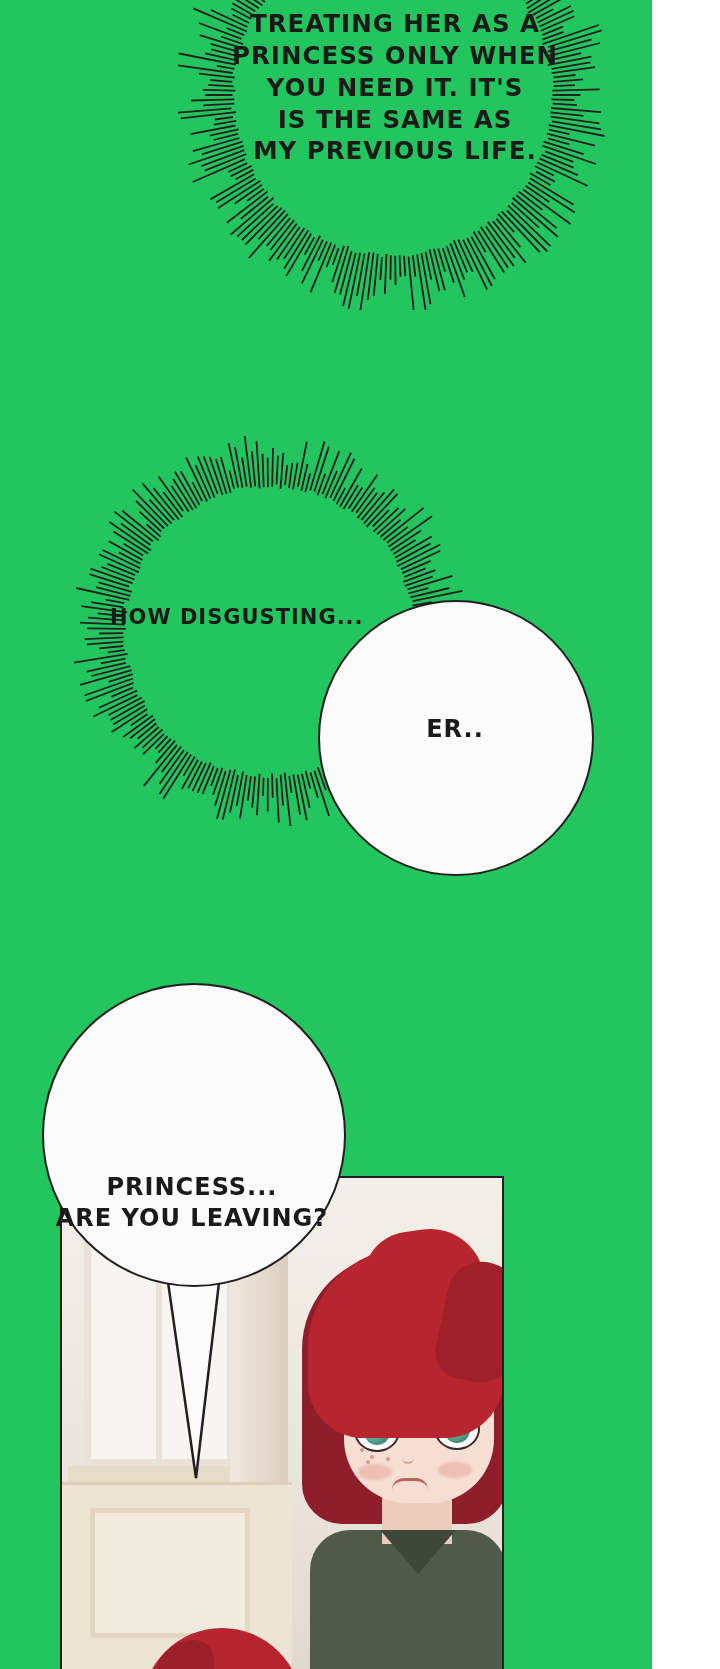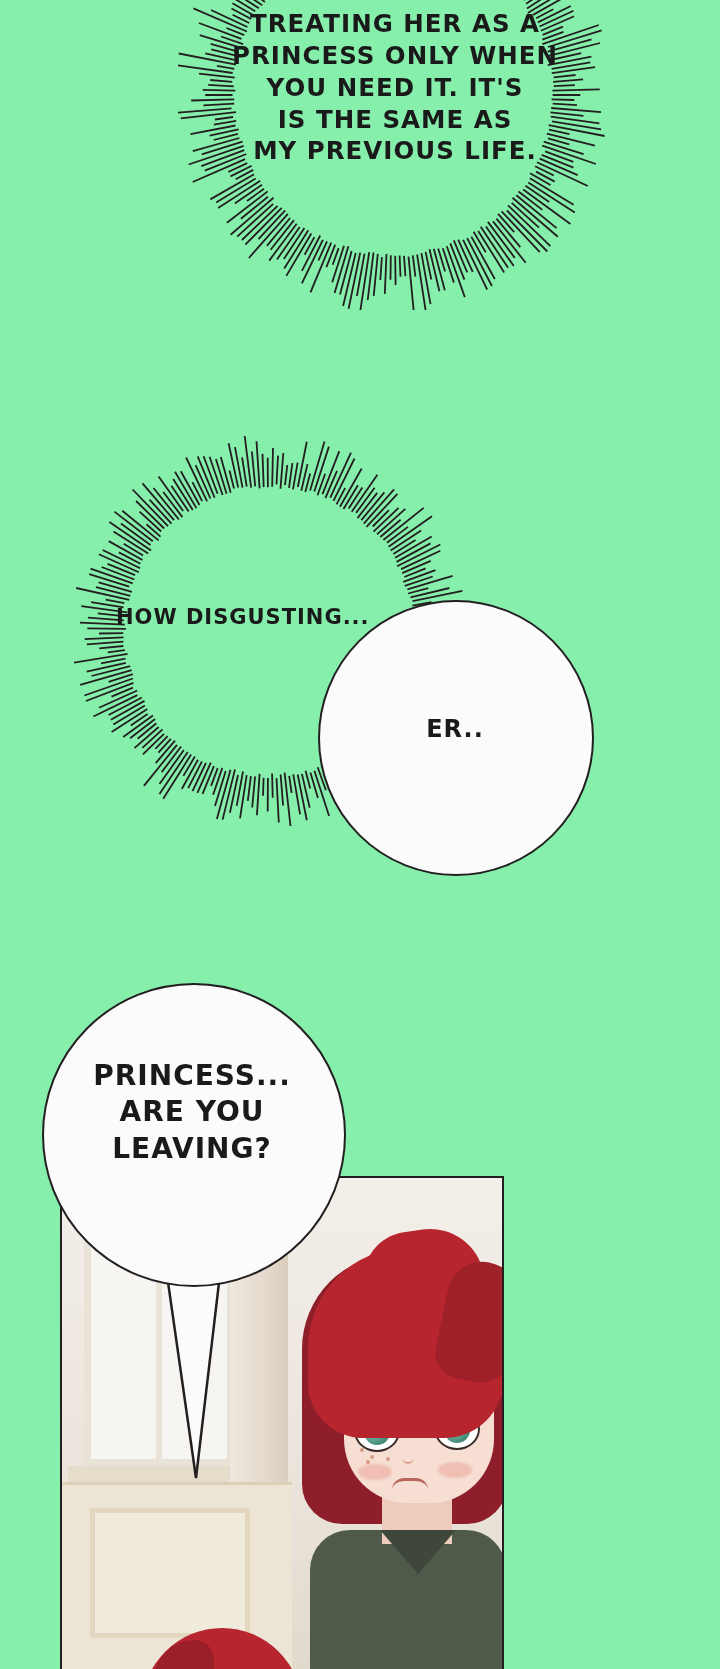--- a/index.html
+++ b/index.html
@@ -5,23 +5,23 @@
   html, body {
     margin: 0;
     padding: 0;
     background: #ffffff;
   }
   body {
     font-family: "DejaVu Sans", sans-serif;
   }
   #page {
     position: relative;
-    width: 720px;
+    width: 652px;
     height: 1669px;
-    background: #86efac;
+    background: #22c55e;
     overflow: hidden;
   }
 
   
   .bubble-text {
     position: absolute;
     text-align: center;
     color: #1a1a1a;
     font-family: "DejaVu Sans", sans-serif;
     font-weight: 700;
@@ -51,21 +51,21 @@
   
   #burst2 {
     position: absolute;
     left: 74px;
     top: 436px;
     width: 390px;
     height: 390px;
     z-index: 2;
   }
   #burst2-text {
-    left: 116px;
+    left: 110px;
     top: 604px;
     width: 300px;
     font-size: 21px;
     text-align: left;
   }
 
   
   #round1 {
     position: absolute;
     left: 318px;
@@ -365,23 +365,23 @@
   #balloon3-tail {
     position: absolute;
     left: 150px;
     top: 1222px;
     width: 90px;
     height: 260px;
     z-index: 5;
   }
   #balloon3-text {
     left: 44px;
-    top: 1058px;
+    top: 1172px;
     width: 296px;
-    font-size: 28px;
+    font-size: 24px;
   }
 </style>
 </head>
 <body>
 
 <div id="page">
 
   <svg id="burst1" viewBox="0 0 430 430" xmlns="http://www.w3.org/2000/svg">
     <g id="burst1-rays" stroke="#231f20" stroke-width="2.1" fill="none">
         <path d="M374.6 215.0 L402.3 215.0 M373.6 219.3 L396.3 220.0 M374.7 223.7 L398.9 225.1 M373.2 228.0 L423.0 232.1 M372.4 232.3 L405.5 235.9 M372.8 236.7 L421.4 243.4 M374.0 241.3 L423.1 249.4 M370.7 245.1 L426.6 256.0 M370.9 249.6 L391.5 254.2 M368.8 253.6 L416.9 265.7 M370.0 258.4 L391.3 264.4 M365.7 261.7 L405.6 274.1 M364.2 265.7 L417.9 284.0 M367.1 271.4 L395.3 281.9 M363.7 274.8 L395.5 287.6 M361.7 278.7 L399.7 295.2 M359.0 282.3 L409.8 306.0 M357.1 286.2 L375.8 295.5 M358.0 291.6 L376.7 301.6 M352.1 293.3 L372.5 305.0 M351.9 298.2 L395.6 324.8 M350.3 302.4 L396.8 332.5 M347.5 305.8 L371.2 322.1 M345.2 309.6 L392.4 343.9 M340.5 311.5 L364.4 329.9 M338.3 315.3 L378.6 348.1 M334.5 317.8 L379.8 356.7 M333.7 322.9 L361.0 347.7 M330.0 325.3 L372.4 366.1 M328.9 330.5 L369.3 371.5 M323.6 331.3 L361.8 372.2 M320.1 333.9 L336.2 352.1 M318.4 338.6 L342.3 367.2 M315.0 341.4 L347.7 382.8 M309.9 341.9 L336.8 377.9 M307.9 346.6 L335.8 386.1 M302.7 346.7 L330.1 387.8 M300.2 350.9 L326.2 392.4 M295.6 351.8 L307.8 372.4 M293.3 356.6 L316.8 399.0 M289.2 358.2 L313.9 406.0 M285.1 359.8 L309.2 409.6 M280.2 359.7 L294.7 391.8 M275.8 360.4 L289.2 392.4 M272.3 363.3 L286.4 399.7 M268.8 366.3 L286.8 417.1 M264.8 368.2 L275.9 402.6 M260.2 368.4 L267.1 391.5 M255.8 368.7 L266.8 410.2 M251.5 369.2 L261.4 411.3 M247.6 371.9 L253.3 399.5 M243.4 373.2 L252.5 424.1 M239.1 374.5 L247.9 432.3 M234.8 375.4 L237.4 396.6 M230.5 376.7 L235.8 431.8 M226.0 375.9 L227.4 396.1 M221.6 375.5 L222.5 396.8 M217.2 375.8 L217.6 405.1 M212.8 375.2 L212.5 399.8 M208.5 374.0 L206.8 413.9 M203.9 377.1 L202.3 400.0 M199.8 373.8 L195.7 415.8 M195.5 372.5 L189.7 420.0 M191.2 372.2 L182.4 430.2 M186.5 373.6 L178.9 416.0 M182.2 372.6 L170.6 428.7 M177.7 372.9 L165.1 426.0 M173.6 371.1 L162.0 414.5 M170.4 366.2 L156.6 412.9 M166.0 365.9 L154.2 402.3 M160.6 368.1 L154.7 384.7 M157.2 364.6 L148.4 387.2 M153.2 362.7 L132.5 412.4 M149.0 361.3 L140.4 380.5 M144.9 359.8 L123.9 403.3 M142.2 355.5 L123.9 390.8 M136.4 357.1 L126.6 374.7 M133.3 353.5 L108.3 395.9 M130.3 350.2 L106.2 388.6 M126.4 348.1 L105.8 379.1 M121.7 347.1 L99.0 379.4 M118.7 343.8 L91.2 380.6 M116.0 340.1 L92.6 369.7 M112.1 338.0 L88.9 365.8 M109.9 333.9 L70.9 378.0 M107.2 330.4 L80.5 359.1 M103.7 327.8 L67.3 364.7 M99.6 325.8 L63.9 360.0 M95.2 323.9 L59.2 356.6 M95.5 317.8 L52.6 354.7 M90.0 316.7 L62.9 338.8 M89.7 311.4 L48.9 342.8 M86.0 308.7 L69.0 321.1 M84.0 304.8 L56.8 323.4 M82.2 300.8 L40.1 328.0 M77.7 298.5 L38.1 322.5 M76.1 294.3 L32.3 319.4 M75.2 289.9 L57.7 299.3 M73.7 285.8 L52.5 296.4 M69.2 283.1 L50.2 292.0 M67.1 279.2 L14.7 302.0 M68.3 274.0 L26.8 290.7 M66.3 270.2 L23.3 286.1 M65.7 265.8 L10.7 284.5 M64.5 261.6 L23.8 274.3 M61.4 258.0 L14.8 271.1 M60.0 253.9 L35.7 260.0 M60.6 249.3 L31.6 255.7 M57.5 245.5 L12.5 254.2 M58.2 240.9 L35.8 244.6 M55.1 237.0 L36.9 239.5 M58.0 232.2 L2.7 238.3 M53.5 228.3 L-4.2 233.0 M56.2 223.7 L25.4 225.4 M56.3 219.3 L13.2 220.5 M54.5 215.0 L27.2 215.0 M57.3 210.7 L24.7 209.8 M55.8 206.3 L30.2 204.9 M54.3 201.8 L32.2 200.0 M56.7 197.6 L21.0 193.7 M54.7 193.0 L-2.2 185.1 M56.3 188.8 L38.9 185.9 M57.9 184.6 L0.8 173.5 M56.4 179.8 L27.2 173.3 M58.9 175.8 L33.3 169.4 M59.0 171.3 L32.6 163.9 M64.0 168.2 L21.7 155.1 M65.2 164.1 L43.0 156.5 M63.5 158.8 L20.9 143.0 M66.3 155.2 L48.5 148.0 M68.9 151.5 L15.4 128.3 M69.4 147.0 L33.0 130.0 M71.2 143.0 L54.6 134.7 M73.2 139.0 L53.5 128.5 M75.4 135.3 L54.4 123.2 M77.2 131.2 L30.2 102.6 M80.9 128.3 L31.5 96.5 M84.2 125.3 L37.4 93.2 M86.9 121.9 L70.9 110.3 M86.4 116.1 L47.6 86.2 M90.2 113.5 L75.3 101.4 M94.7 111.5 L59.7 81.4 M96.3 107.1 L53.9 68.6 M100.2 104.8 L57.0 63.3 M103.3 101.8 L85.4 83.6 M105.3 97.5 L71.9 61.7 M108.9 95.0 L96.9 81.4 M111.7 91.5 L76.9 49.9 M115.8 89.6 L90.1 57.1 M118.8 86.4 L96.6 56.6 M122.0 83.3 L108.4 64.0 M126.6 82.2 L100.5 43.0 M128.9 77.7 L104.7 39.1 M133.0 76.0 L117.8 50.1 M136.9 73.8 L119.4 42.2 M140.8 71.7 L132.3 55.5 M146.1 72.6 L124.9 28.8 M148.4 67.3 L137.8 43.6 M153.3 67.4 L133.2 19.4 M157.9 67.3 L141.7 25.3 M162.0 65.9 L150.7 34.0 M165.7 63.2 L155.5 31.8 M170.2 63.1 L159.9 28.2 M173.5 58.8 L168.4 39.3 M177.7 57.3 L164.5 1.4 M182.4 58.3 L175.3 24.0 M186.9 58.7 L177.4 5.3 M191.2 57.9 L187.9 36.3 M195.4 56.2 L188.2 -1.7 M199.6 54.2 L194.4 0.0 M204.0 53.6 L200.2 -0.7 M208.5 55.2 L207.0 20.6 M212.8 53.6 L212.2 10.5 M217.2 52.6 L217.9 1.1 M221.6 53.7 L222.4 35.4 M225.9 55.2 L228.1 22.8 M230.5 53.3 L232.9 27.9 M234.8 55.0 L238.0 28.6 M238.9 57.4 L244.1 22.8 M243.0 59.0 L249.3 23.8 M247.8 57.4 L253.8 28.1 M252.0 58.5 L256.8 38.1 M256.7 58.1 L267.6 17.1 M260.9 59.2 L272.4 20.4 M264.8 61.8 L280.1 14.5 M268.8 63.7 L279.2 34.4 M273.4 63.8 L285.6 32.3 M277.5 65.7 L296.6 20.0 M280.7 69.3 L301.6 22.8 M285.4 69.5 L295.0 49.6 M288.5 73.1 L305.9 39.6 M293.3 73.4 L308.0 46.8 M295.2 78.9 L306.7 59.5 M300.8 78.1 L312.4 59.6 M302.7 83.3 L321.3 55.3 M308.7 82.3 L330.5 51.3 M310.2 87.7 L324.5 68.6 M314.7 89.0 L327.8 72.4 M318.9 90.8 L353.0 50.1 M319.9 96.3 L354.0 57.8 M324.8 97.4 L363.8 55.6 M326.0 102.5 L353.1 75.0 M331.7 103.0 L355.3 80.3 M333.8 107.1 L354.6 88.2 M338.2 109.1 L367.6 83.7 M339.5 113.7 L364.5 93.4 M342.7 116.7 L366.7 98.3 M345.9 119.9 L377.5 96.9 M348.2 123.7 L395.3 91.4 M349.0 128.4 L381.7 107.3 M349.8 133.0 L393.9 106.2 M355.1 134.9 L390.5 114.8 M358.1 138.3 L375.3 129.2 M359.9 142.4 L392.8 126.0 M361.5 146.5 L395.5 130.7 M362.9 150.8 L396.1 136.3 M364.6 154.8 L385.0 146.6 M364.3 159.6 L385.5 151.8 M364.4 164.2 L420.8 145.0 M369.9 167.0 L423.7 150.3 M369.7 171.7 L413.5 159.4 M369.0 176.4 L422.1 163.0 M372.4 180.0 L403.2 173.2 M369.7 185.1 L413.4 176.6 M373.7 188.8 L412.3 182.4 M373.8 193.2 L417.1 187.2 M375.6 197.4 L397.6 195.0 M375.1 201.9 L405.1 199.4 M375.8 206.2 L396.9 205.1 M374.4 210.6 L421.7 209.4 " stroke="#231f20" stroke-width="1.8" fill="none"></path>

